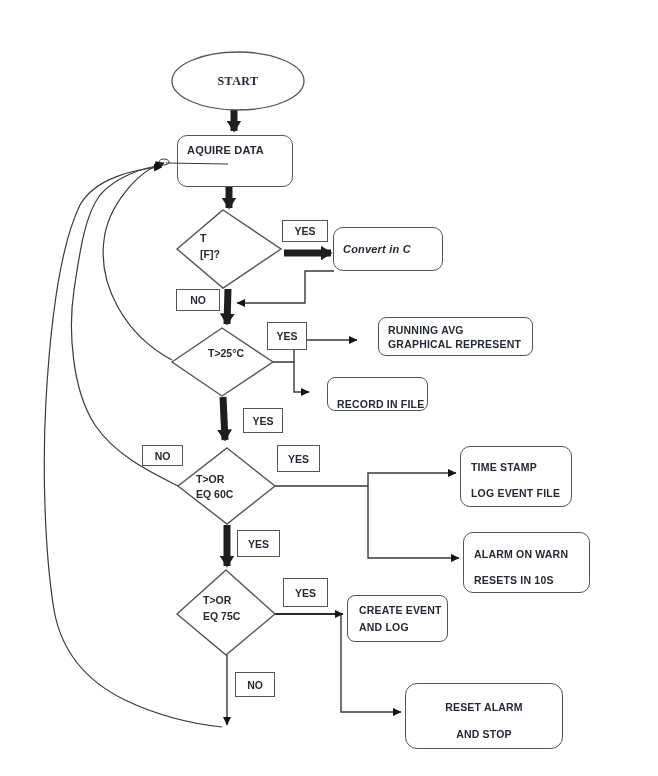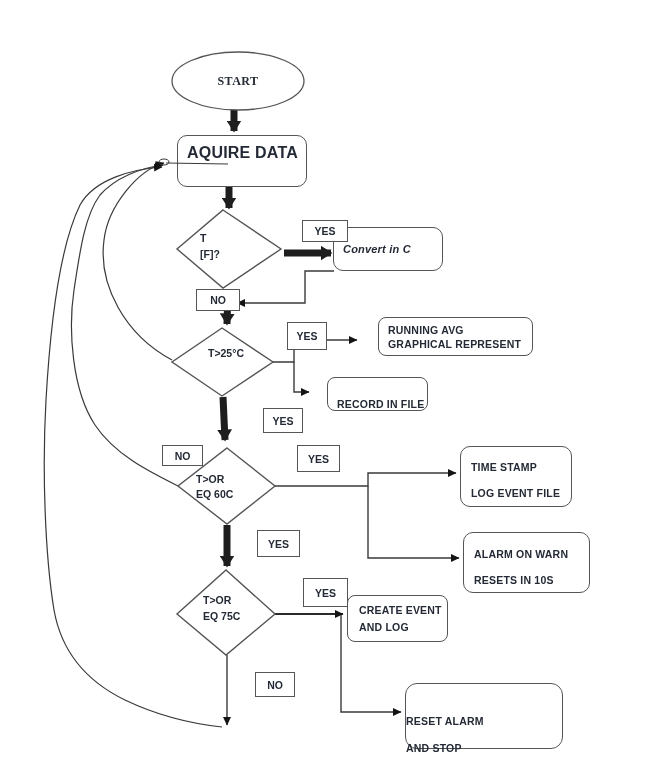--- a/index.html
+++ b/index.html
@@ -3,33 +3,33 @@
 <meta charset="utf-8">
 <style>
   html,body{margin:0;padding:0;background:#fff;}
   .stage{position:relative;width:658px;height:776px;background:#ffffff;overflow:hidden;
          font-family:"Liberation Sans", sans-serif;color:#242a35;}
   svg.layer{position:absolute;left:0;top:0;width:658px;height:776px;pointer-events:none;}
   .box{position:absolute;background:#ffffff;border:1.4px solid #555555;border-radius:10px;
        box-sizing:border-box;font-size:10.5px;font-weight:600;letter-spacing:.2px;}
   .bl{display:block;}
   .tag{position:absolute;background:#ffffff;border:1.4px solid #555555;box-sizing:border-box;
-       display:flex;align-items:center;justify-content:center;font-size:10.5px;font-weight:600;margin-left:20px;}
+       display:flex;align-items:center;justify-content:center;font-size:10.5px;font-weight:600;}
   .dl{position:absolute;font-size:10.5px;font-weight:600;}
   
-  .n-acquire{left:177px;top:135px;width:130px;height:52px;padding:8px 0 0 9px;font-size:16px;}
+  .n-acquire{left:177px;top:135px;width:116px;height:52px;padding:8px 0 0 9px;font-size:11px;}
   .n-convert{left:333px;top:227px;width:110px;height:44px;display:flex;align-items:center;
              padding-left:9px;font-size:11px;font-style:italic;}
   .n-running{left:362px;top:317px;width:155px;height:39px;padding:5px 0 0 9px;line-height:14px;border-radius:8px;margin-left:16px;}
   .n-record{left:313px;top:377px;width:101px;height:34px;display:flex;align-items:flex-end;
             padding-left:9px;border-radius:8px;margin-left:14px;}
   .n-time{left:460px;top:446px;width:112px;height:61px;padding:7px 0 0 10px;line-height:26px;}
   .n-alarm{left:463px;top:532px;width:127px;height:61px;padding:8px 0 0 10px;line-height:26px;}
   .n-create{left:347px;top:595px;width:101px;height:47px;padding:6px 0 0 11px;line-height:17px;border-radius:8px;}
-  .n-reset{left:405px;top:683px;width:158px;height:66px;padding-top:24px;line-height:27px;border-radius:12px;}
+  .n-reset{left:405px;top:683px;width:158px;height:66px;padding-top:10px;text-align:center;line-height:27px;border-radius:12px;}
   .t-yes1{left:282px;top:220px;width:46px;height:22px;}
   .t-no1{left:176px;top:289px;width:44px;height:22px;}
   .t-yes2a{left:267px;top:322px;width:40px;height:28px;}
   .t-yes2b{left:243px;top:408px;width:40px;height:25px;}
   .t-no2{left:142px;top:445px;width:41px;height:21px;}
   .t-yes3a{left:277px;top:445px;width:43px;height:27px;}
   .t-yes3b{left:237px;top:530px;width:43px;height:27px;}
   .t-yes4{left:283px;top:578px;width:45px;height:29px;}
   .t-no4{left:235px;top:672px;width:40px;height:25px;}
   .l-start{left:188px;top:74px;width:100px;text-align:center;

